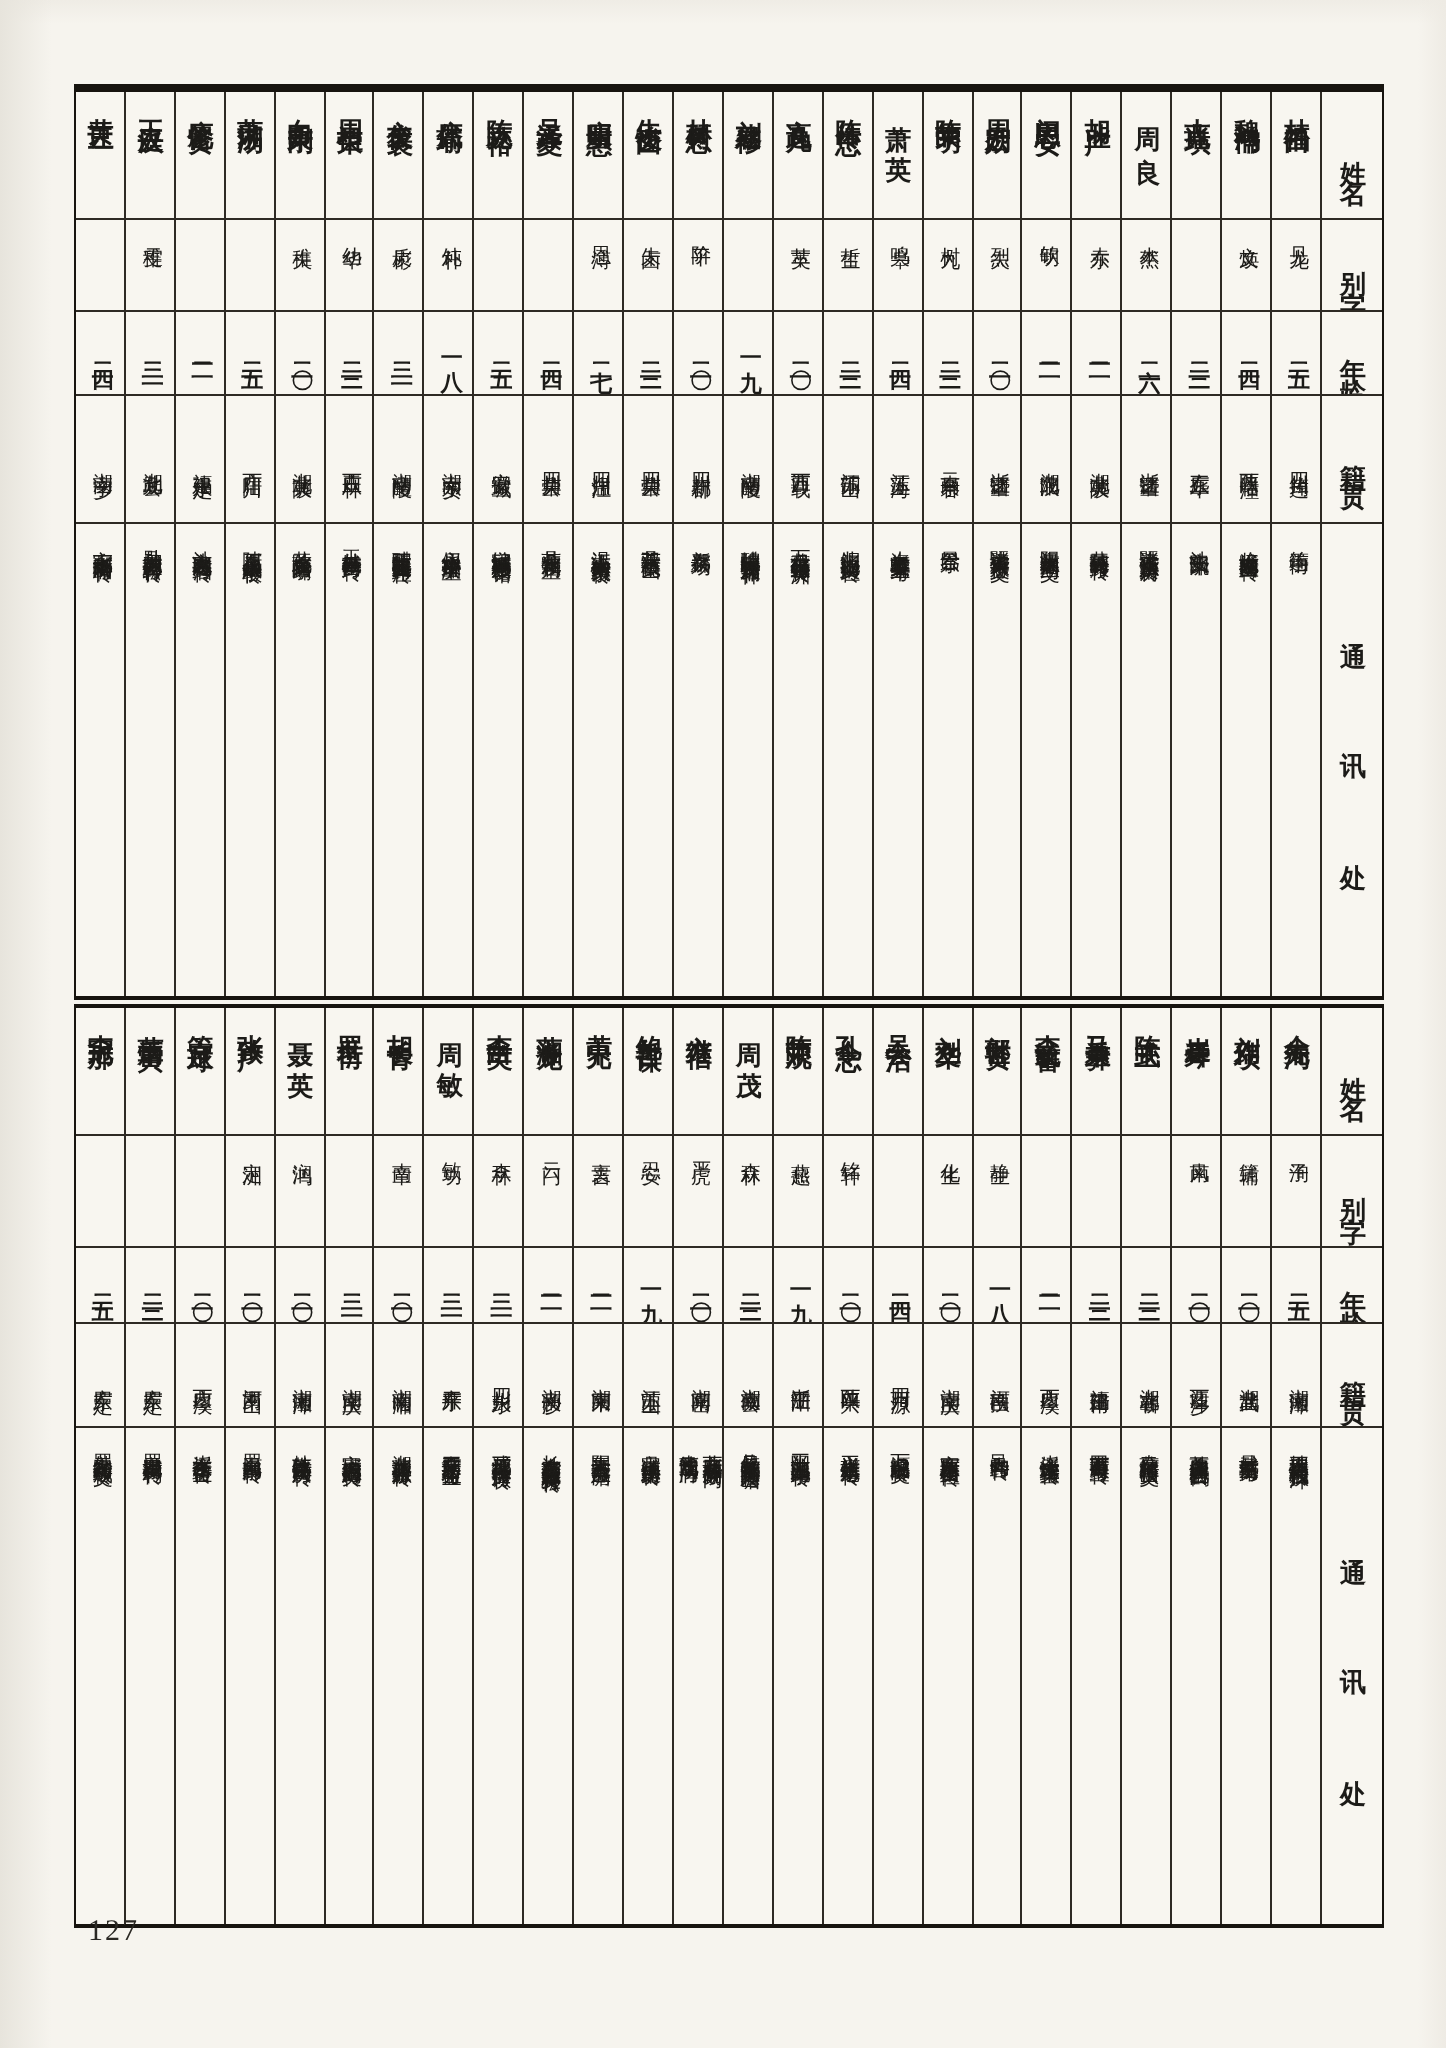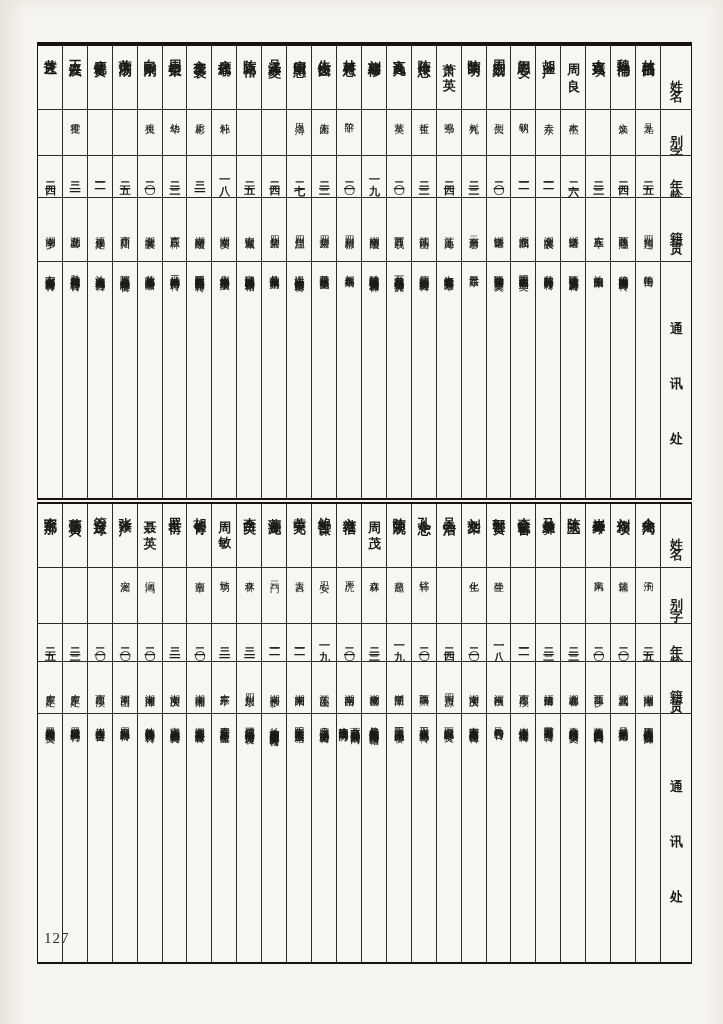--- a/index.html
+++ b/index.html
@@ -60,21 +60,21 @@
   .age{font-size:11px;font-weight:600;letter-spacing:0.3em;}
   .native{font-size:10px;letter-spacing:0.1em;}
   .address{
     font-size:10px;letter-spacing:0.06em;line-height:1.18;
     white-space:pre-line;max-height:100%;
   }
   .hcol .cell{align-items:center;}
   .hlabel{font-size:13px;font-weight:700;letter-spacing:0.75em;padding-top:5px;}
   .hlabel-addr{font-size:13px;font-weight:700;letter-spacing:4.3em;padding-top:28px;}
   .page-number{
-    position:absolute;left:44px;top:930px;
+    position:absolute;left:44px;top:958px;
     font-size:15px;color:#2a2823;letter-spacing:1px;
   }
 </style>
 </head>
 <body>
 
 <div class="page">
   <div class="tables">
 
     <div class="table t0" id="table-top">

